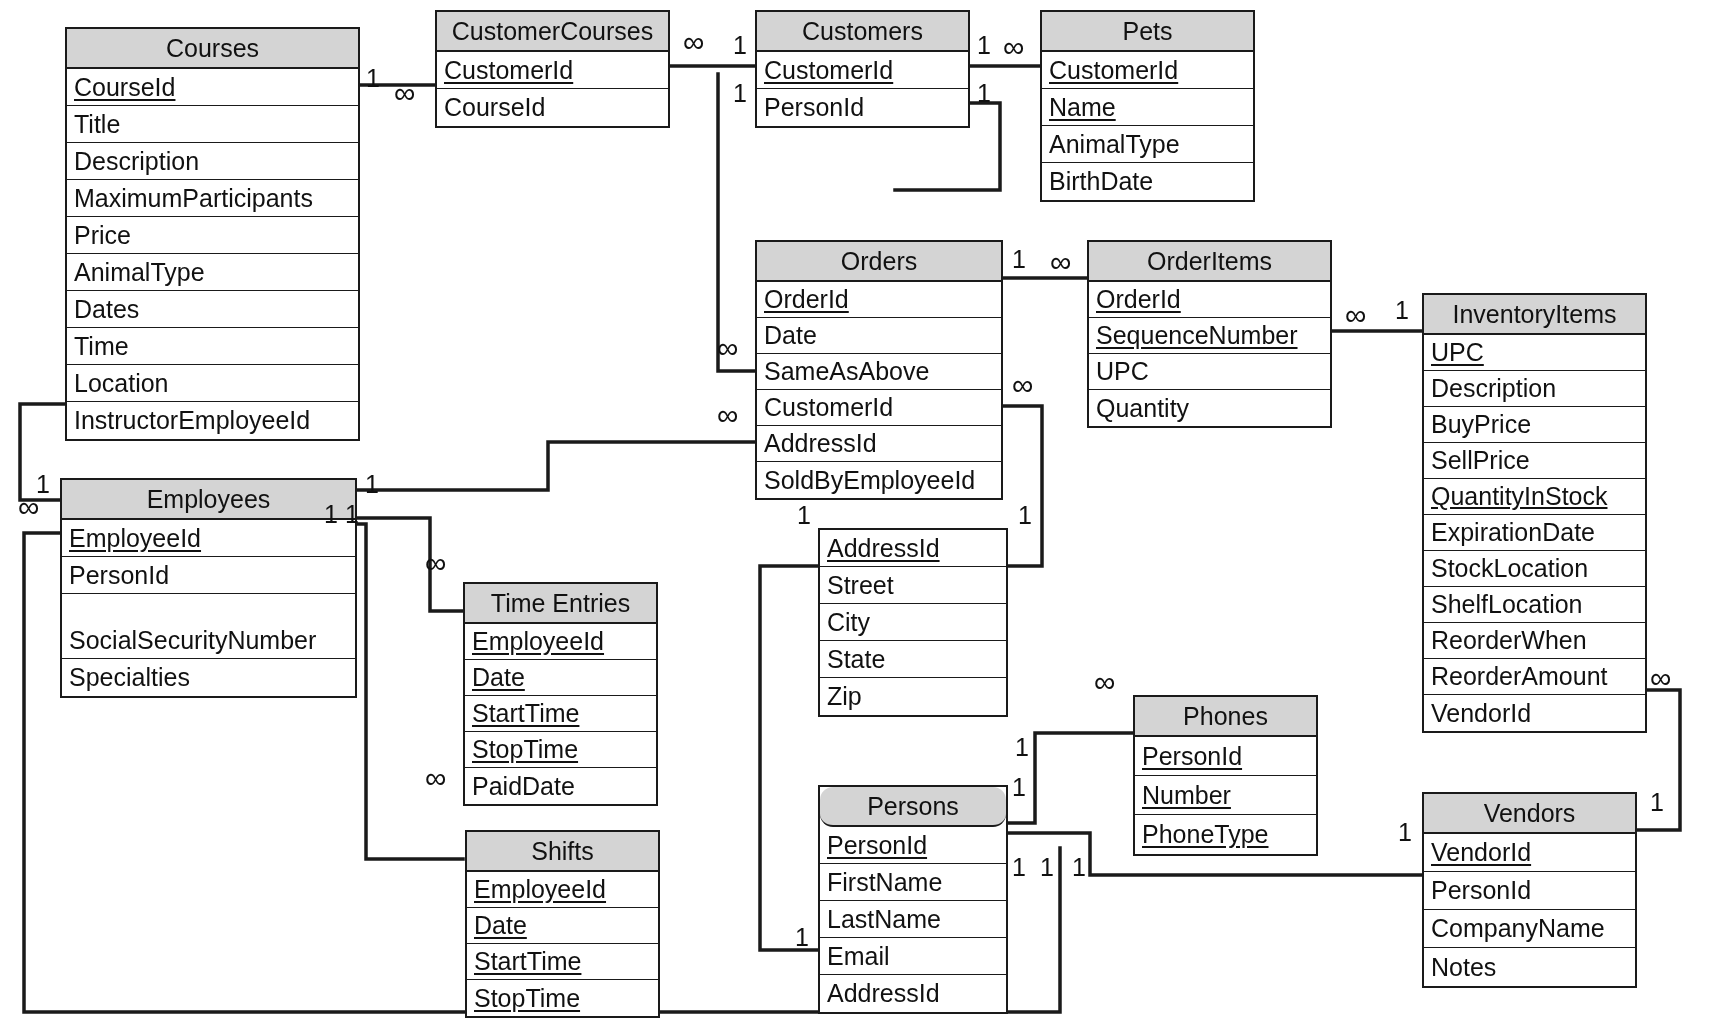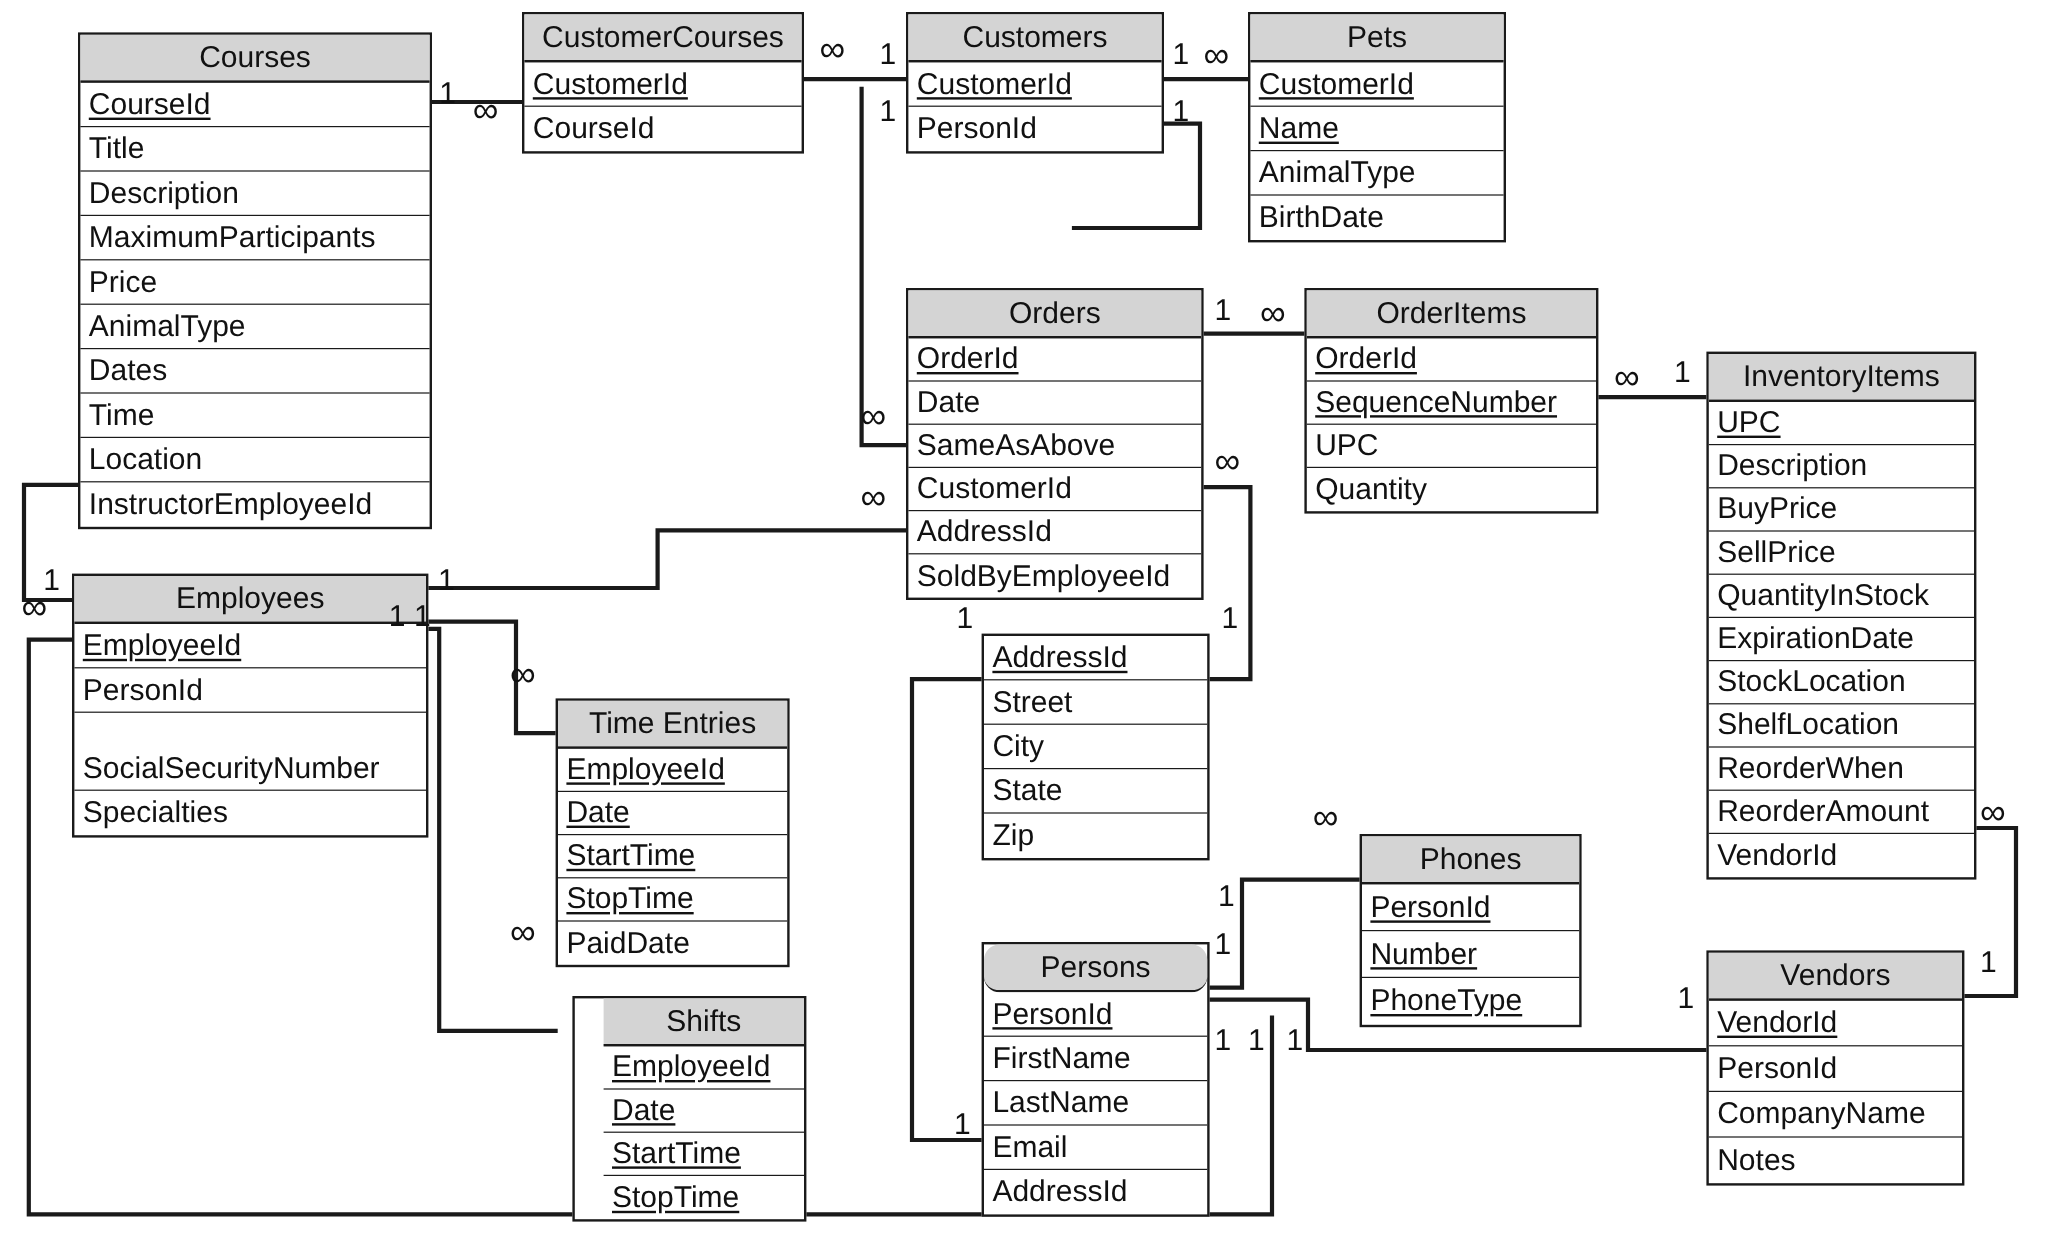--- a/index.html
+++ b/index.html
@@ -170,21 +170,21 @@
       </div>
       <div class="attr" style="height: 36px;">
         <span>Description</span>
       </div>
       <div class="attr" style="height: 36px;">
         <span>BuyPrice</span>
       </div>
       <div class="attr" style="height: 36px;">
         <span>SellPrice</span>
       </div>
-      <div class="attr" style="height: 36px;">
+      <div class="attr" style="height: 36px; text-decoration: underline;">
         <span>QuantityInStock</span>
       </div>
       <div class="attr" style="height: 36px;">
         <span>ExpirationDate</span>
       </div>
       <div class="attr" style="height: 36px;">
         <span>StockLocation</span>
       </div>
       <div class="attr" style="height: 36px;">
         <span>ShelfLocation</span>
@@ -225,21 +225,21 @@
       <div class="attr pk" style="height: 36px;">
         <span>StartTime</span>
       </div>
       <div class="attr pk" style="height: 36px;">
         <span>StopTime</span>
       </div>
       <div class="attr" style="height: 36px;">
         <span>PaidDate</span>
       </div>
     </div>
-    <div class="entity" style="left: 477px; top: 830px; width: 195px; padding-left: 24px;">
+    <div class="entity" style="left: 465px; top: 830px; width: 195px;">
       <div class="ent-title" style="height: 38px;">Shifts</div>
       <div class="attr pk" style="height: 36px;">
         <span>EmployeeId</span>
       </div>
       <div class="attr pk" style="height: 36px;">
         <span>Date</span>
       </div>
       <div class="attr pk" style="height: 36px;">
         <span>StartTime</span>
       </div>

